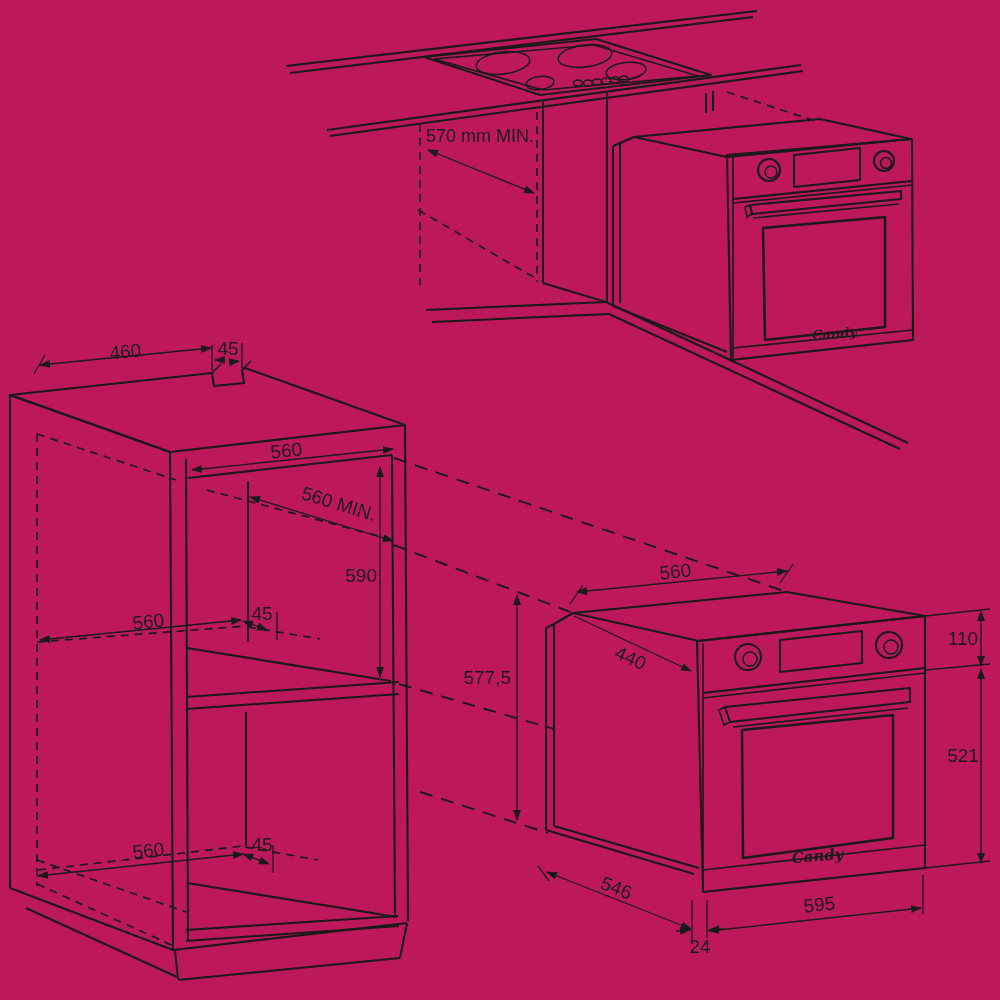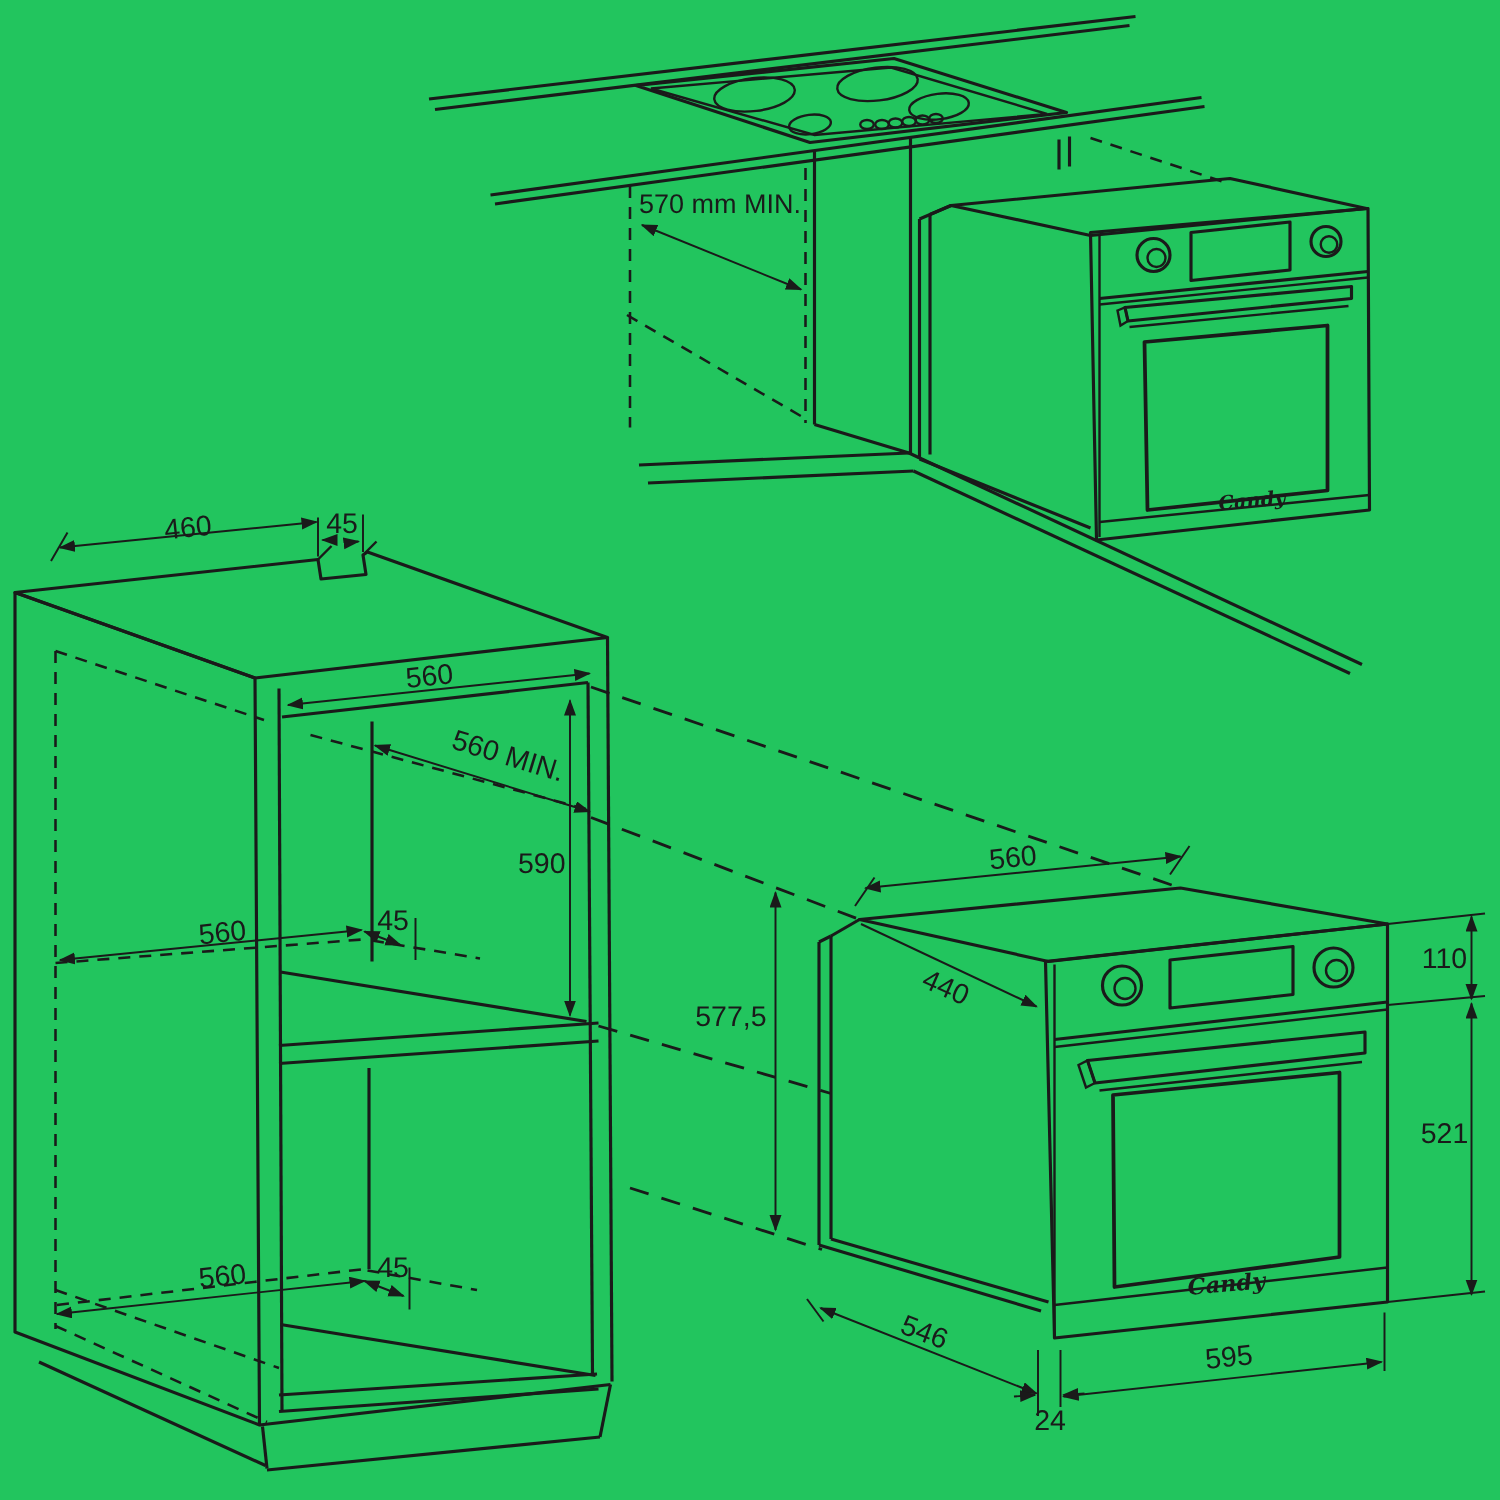--- a/index.html
+++ b/index.html
@@ -1,16 +1,16 @@
 <!DOCTYPE html>
 <html><head>
 <meta charset="utf-8">
 <style>
   html,body{margin:0;padding:0;background:#ffffff;}
-  .stage{width:1000px;height:1000px;background:#22c55e;position:relative;overflow:hidden;}
+  .stage{width:1000px;height:1000px;background:#be185d;position:relative;overflow:hidden;}
   svg{display:block;}
   .ln{stroke:#1a1a1a;stroke-width:2.1;fill:none;stroke-linejoin:round;}
   .thin{stroke:#1a1a1a;stroke-width:1.6;fill:none;}
   .dim{stroke:#1a1a1a;stroke-width:1.3;fill:none;}
   .dash{stroke:#1a1a1a;stroke-width:1.9;fill:none;stroke-dasharray:13 9;}
   .hdash{stroke:#1a1a1a;stroke-width:1.7;fill:none;stroke-dasharray:8 6;}
   .dimtext{font-family:"Liberation Sans","DejaVu Sans",sans-serif;font-size:19px;fill:#1a1a1a;}
   .dimtext.small{font-size:18px;}
   .logo{font-family:"DejaVu Serif","Liberation Serif",serif;font-style:italic;font-weight:bold;fill:#1a1a1a;}
 </style>

